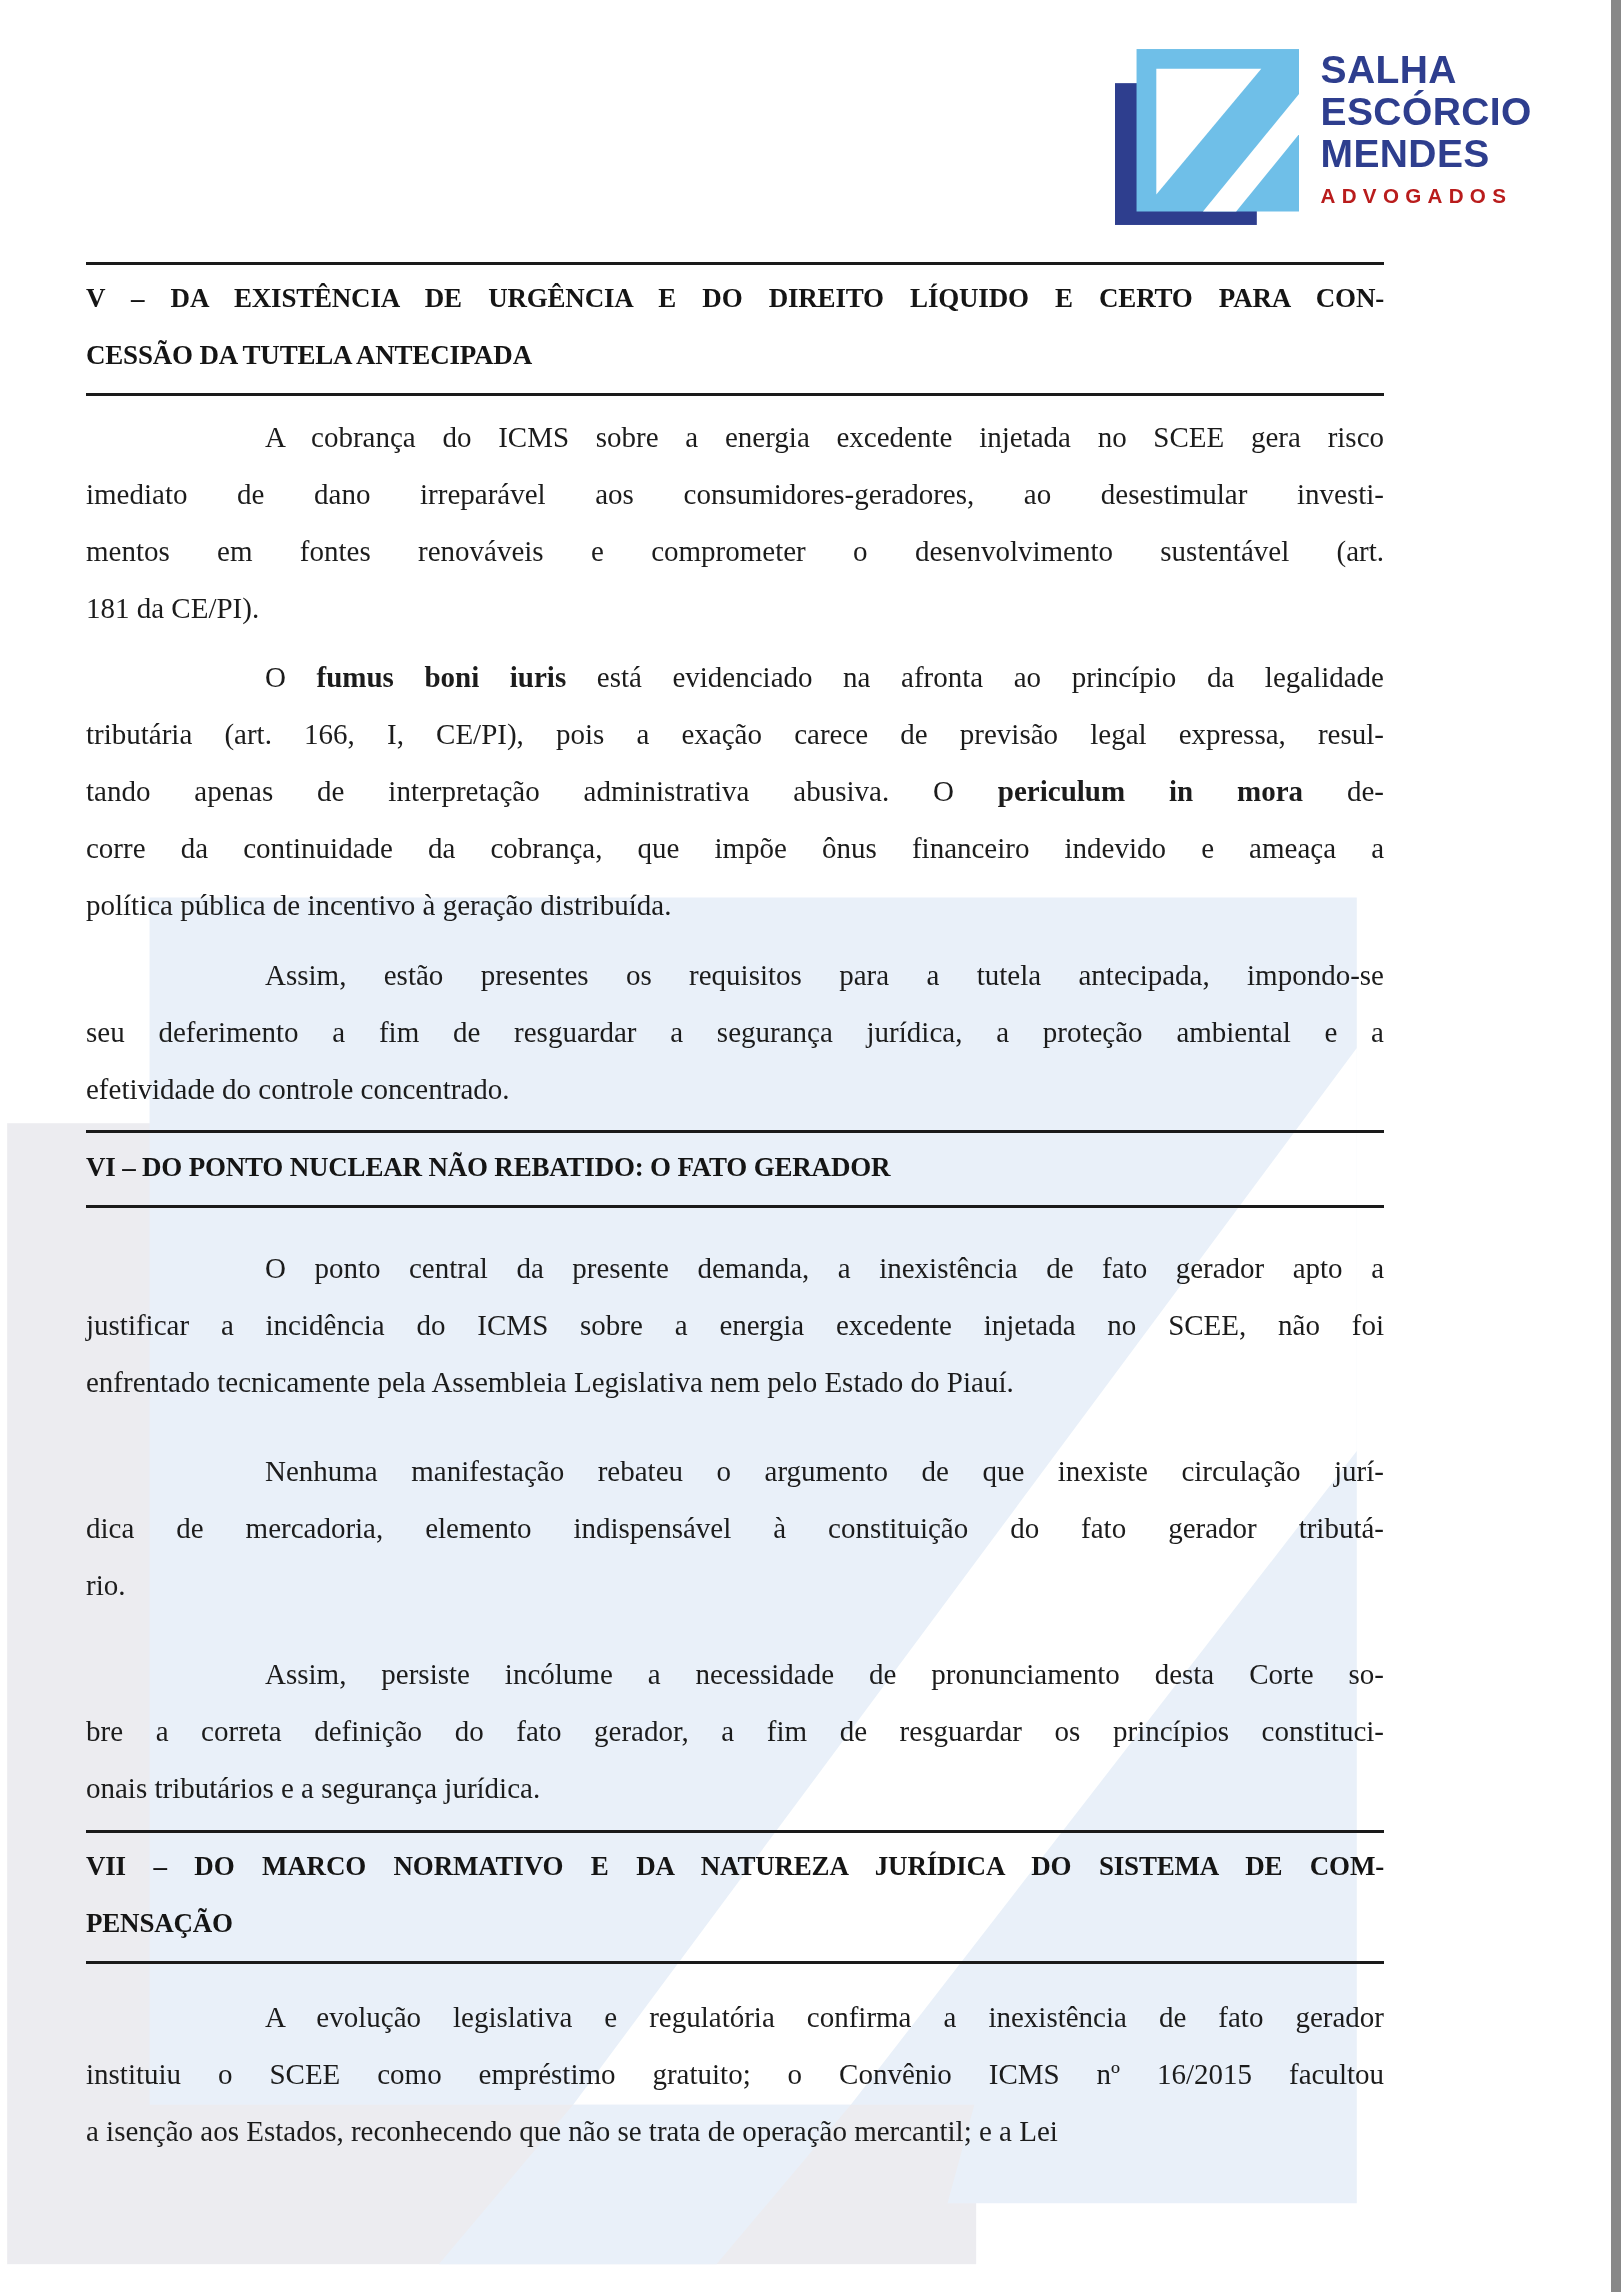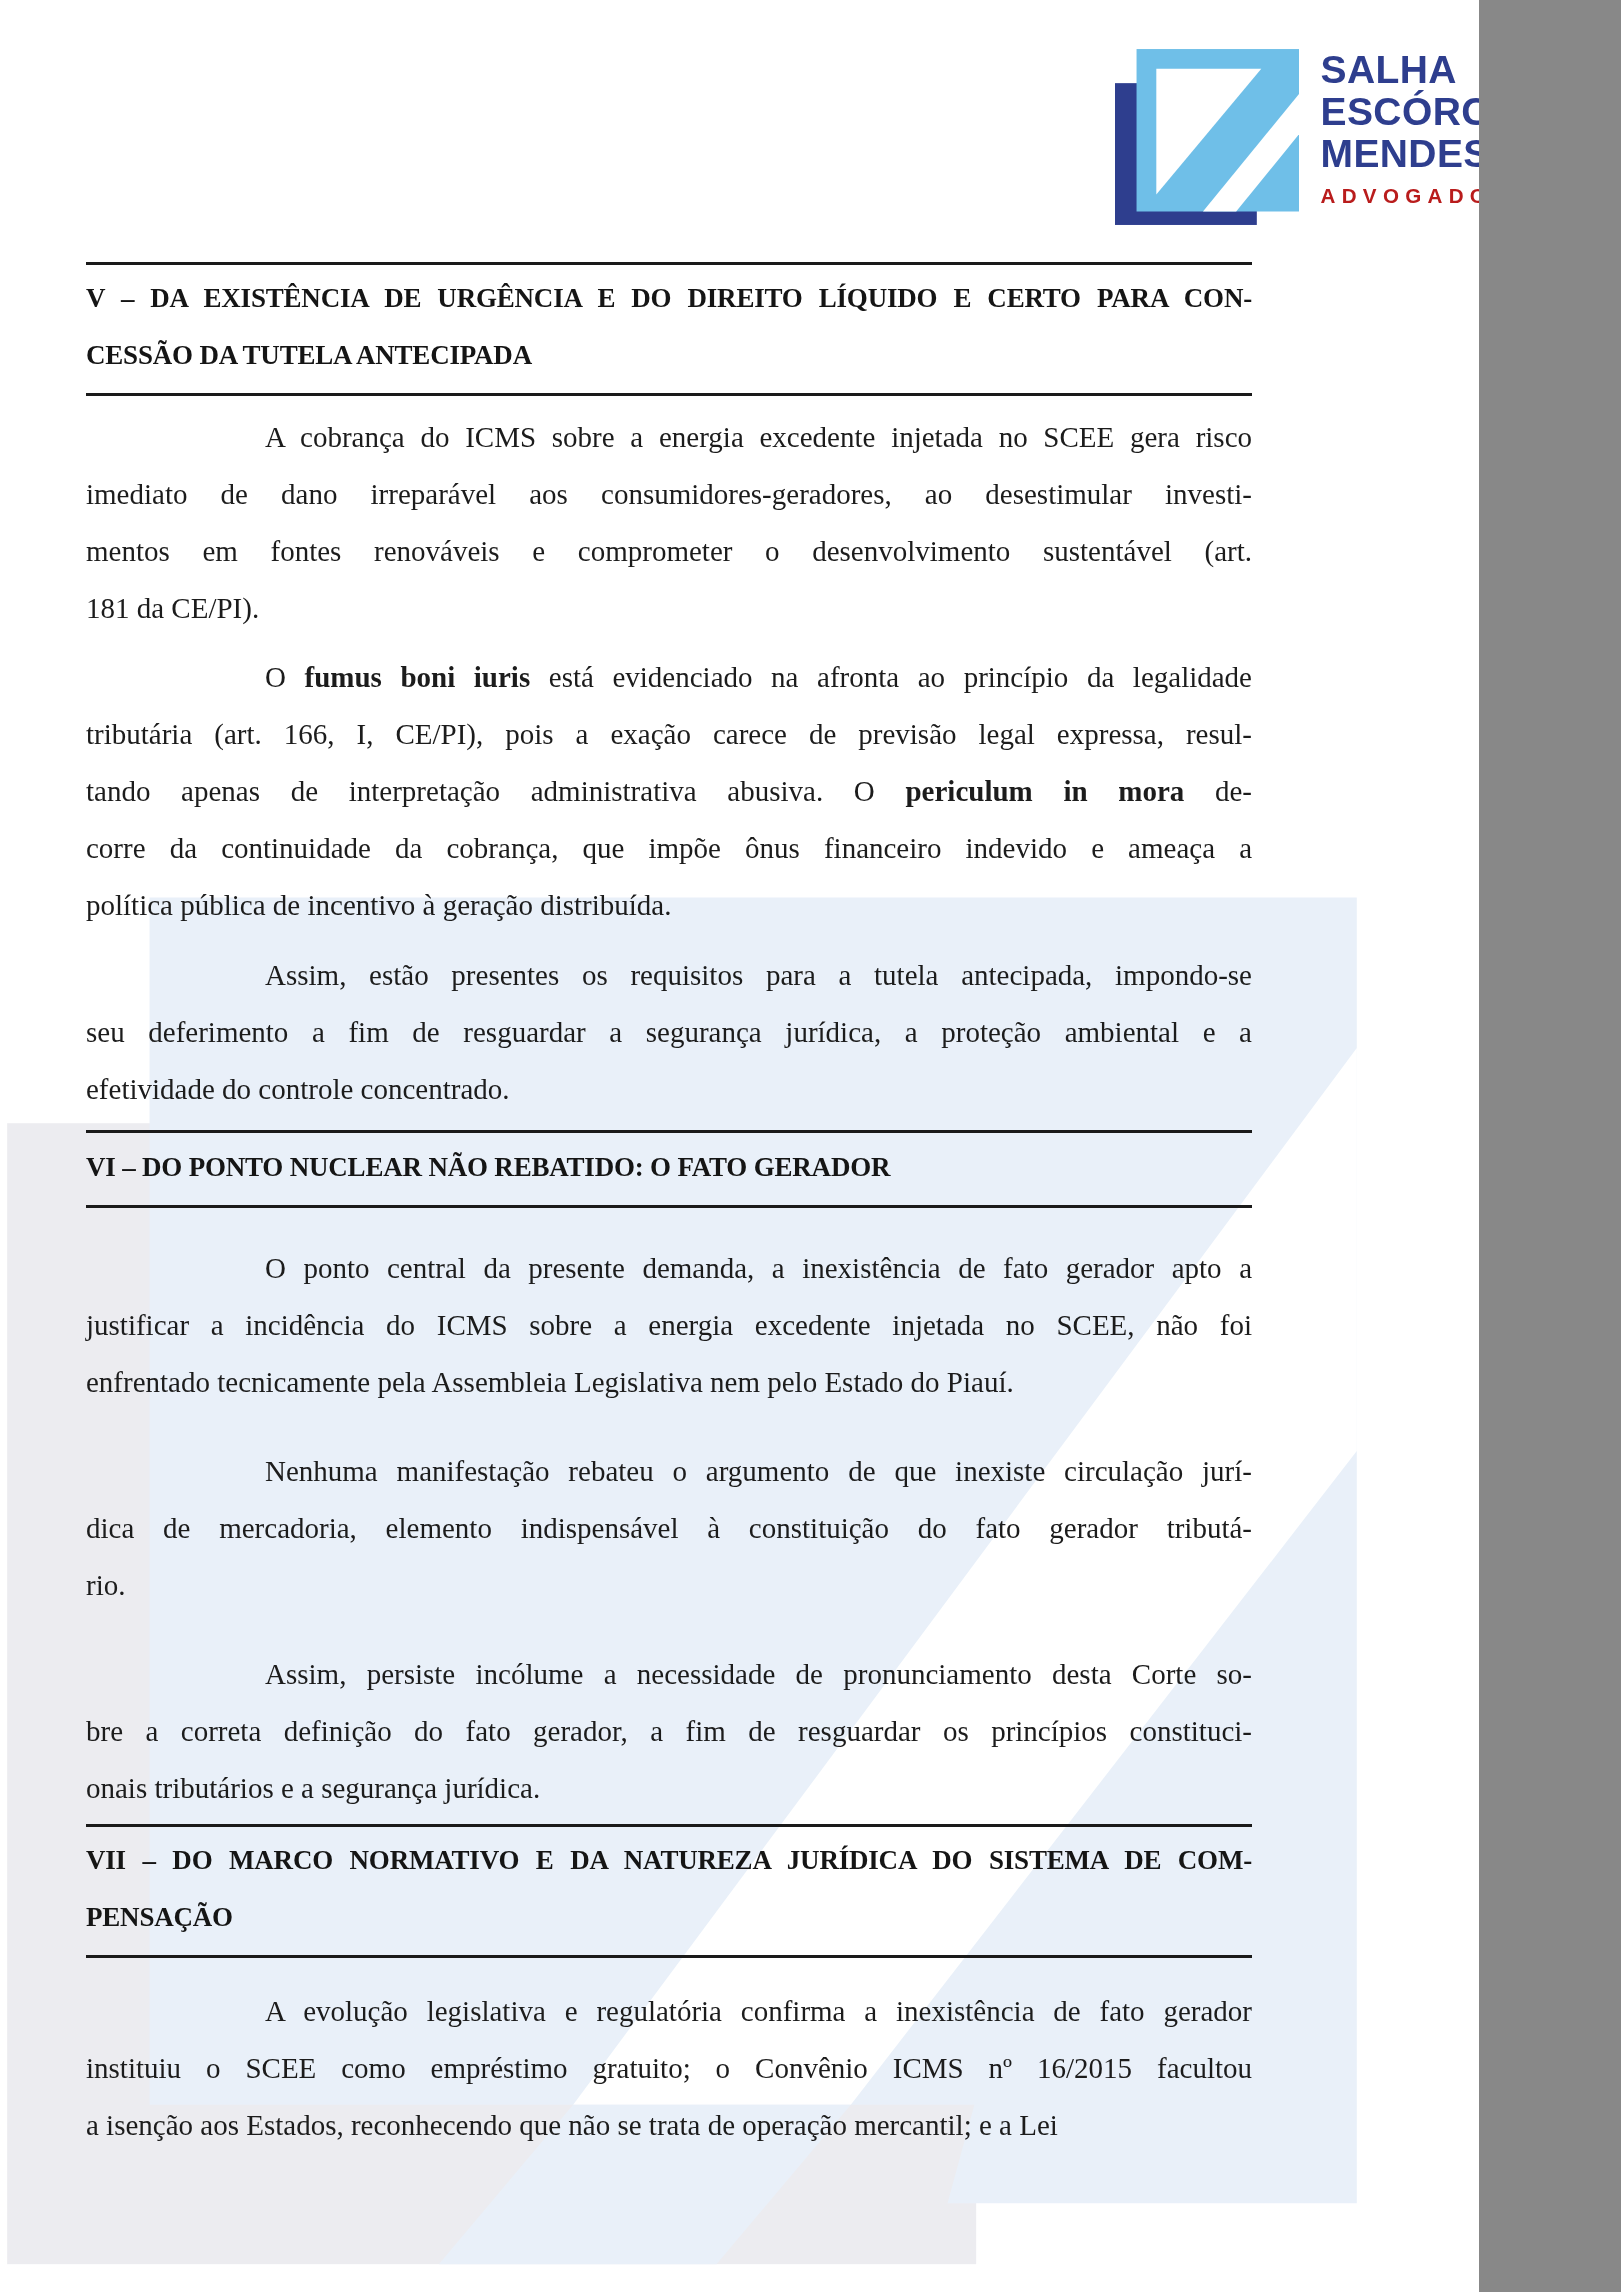--- a/index.html
+++ b/index.html
@@ -1,18 +1,18 @@
 <!DOCTYPE html>
 <html style="font-size:14.3px"><head>
 <meta charset="utf-8">
 <style>
   html,body{margin:0;padding:0;background:#888;}
   .page{
     position:relative;
-    width:1479px;height:2293px;
+    width:1611px;height:2293px;
     background:#ffffff;
     overflow:hidden;
     font-family:"Liberation Serif","DejaVu Serif",serif;
     color:#1c1c1c;
   }
   
   .watermark{position:absolute;left:0;top:0;width:1621px;height:2293px;z-index:0;}
   
   .logo{position:absolute;left:1115px;top:49px;display:flex;align-items:flex-start;z-index:2;}
   .logo-mark{width:184px;height:176px;flex:0 0 auto;}
@@ -35,21 +35,21 @@
   .b{font-weight:bold;}
   
   .block-0{margin-top:262px;}
   .block-1{margin-top:12.5px;}
   .block-2{margin-top:12.5px;}
   .block-3{margin-top:12.5px;}
   .block-4{margin-top:12.5px;}
   .block-5{margin-top:32px;}
   .block-6{margin-top:32px;}
   .block-7{margin-top:32px;}
-  .block-8{margin-top:7px;}
+  .block-8{margin-top:13px;}
   .block-9{margin-top:25px;}
 </style>
 </head>
 <body>
 
 <div class="page">
 
   <svg class="watermark" viewBox="0 0 1810 2560" xmlns="http://www.w3.org/2000/svg" aria-hidden="true">
     <rect x="8" y="1254" width="1082" height="1274" fill="#ececf0"></rect>
     <path fill="#e9f0f9" d="M167,1002 L1515,1002 L1515,2460 L1058,2460 L1088,2350 L167,2350 Z"></path>

